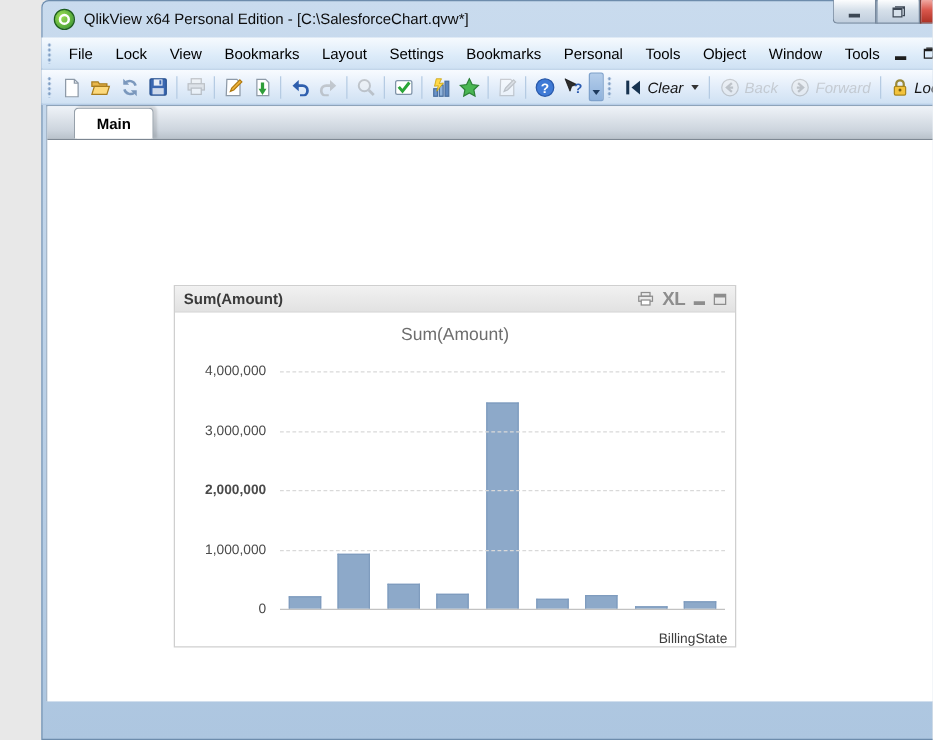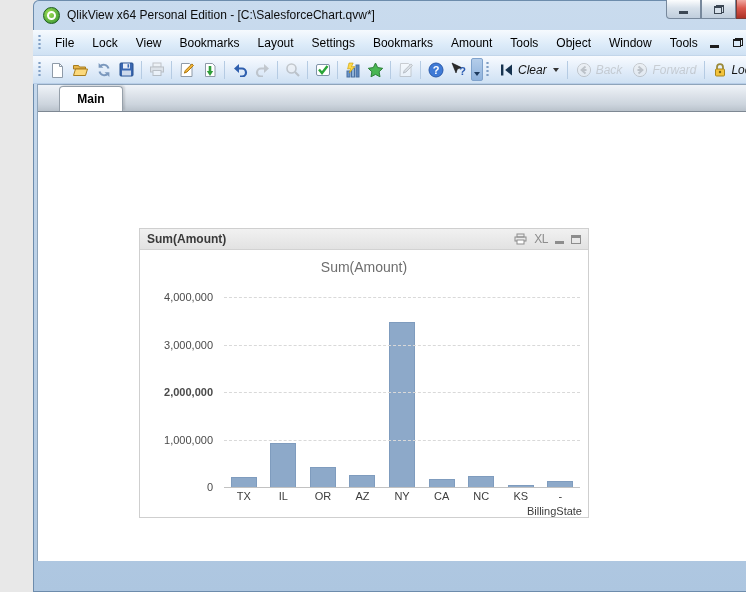--- a/index.html
+++ b/index.html
@@ -61,21 +61,21 @@
   .tab{position:absolute;left:21px;bottom:0;height:24px;min-width:62px;background:#fff;border:1px solid #96a0aa;border-bottom:none;
     border-radius:4px 4px 0 0;display:flex;align-items:center;justify-content:center;font-weight:bold;font-size:12px;color:#000;
     box-shadow:2px -1px 2px rgba(0,0,0,.12);}
   .sheet{position:absolute;top:27px;left:0;right:0;bottom:0;background:#fff;}
 
   
   .qv-chart{position:absolute;left:101px;top:116px;width:450px;height:290px;background:#fff;border:1px solid #cfcfcf;box-sizing:border-box;}
   .chart-caption{height:21px;background:linear-gradient(#f1f1f1,#e2e2e2);border-bottom:1px solid #d2d2d2;display:flex;align-items:center;padding:0 7px;box-sizing:border-box;}
   .caption-title{font-size:12px;font-weight:bold;color:#3a3a3a;flex:1;}
   .caption-icons{display:flex;align-items:center;gap:7px;}
-  .xl-label{font-size:12px;font-weight:normal;color:#8d8d8d;letter-spacing:-.5px;}
+  .xl-label{font-size:15px;font-weight:bold;color:#8d8d8d;letter-spacing:-.5px;}
   .cap-min{width:9px;height:3px;background:#8d8d8d;margin-top:7px;}
   .cap-max{width:10px;height:9px;border:1px solid #8d8d8d;border-top:3px solid #8d8d8d;box-sizing:border-box;}
   .chart-body{position:relative;height:247px;}
   .chart-title{text-align:center;padding-top:9px;font-size:14px;color:#6e6e6e;}
   .plot{position:absolute;left:84px;top:47px;width:356px;height:190px;}
   .gridline{position:absolute;left:0;right:0;border-top:1px dashed #d9d9d9;}
   .baseline{position:absolute;left:0;right:0;bottom:-1px;border-top:1px solid #c2c2c2;}
   .y-label{position:absolute;right:calc(100% + 11px);transform:translateY(-50%);font-size:11px;color:#4a4a4a;white-space:nowrap;}
   .bars{position:absolute;left:0;right:0;top:0;bottom:0;display:flex;align-items:flex-end;}
   .bar-slot{flex:1;display:flex;justify-content:center;align-items:flex-end;height:100%;}
@@ -122,21 +122,21 @@
 
   <div class="menubar">
     <span class="drag-handle"></span>
     <span class="menu-item">File</span>
     <span class="menu-item">Lock</span>
     <span class="menu-item">View</span>
     <span class="menu-item">Bookmarks</span>
     <span class="menu-item">Layout</span>
     <span class="menu-item">Settings</span>
     <span class="menu-item">Bookmarks</span>
-    <span class="menu-item">Amount</span>
+    <span class="menu-item">Personal</span>
     <span class="menu-item">Tools</span>
     <span class="menu-item">Object</span>
     <span class="menu-item">Window</span>
     <span class="menu-item">Tools</span>
     <div class="mdi-controls">
       <span class="mdi-btn">
           <span class="mdi-min"></span>
         </span>
       <span class="mdi-btn">
           <span class="mdi-restore"></span>
@@ -349,31 +349,20 @@
                   <div class="bar" style="height: 6%; background: rgb(141, 169, 201);"></div>
                 </div>
                 <div class="bar-slot">
                   <div class="bar" style="height: 0.9%; background: rgb(141, 169, 201);"></div>
                 </div>
                 <div class="bar-slot">
                   <div class="bar" style="height: 2.95%; background: rgb(141, 169, 201);"></div>
                 </div>
               </div>
             <div class="baseline"></div>
-            <div class="xlabels" id="xlabels">
-                <span class="x-label">TX</span>
-                <span class="x-label">IL</span>
-                <span class="x-label">OR</span>
-                <span class="x-label">AZ</span>
-                <span class="x-label">NY</span>
-                <span class="x-label">CA</span>
-                <span class="x-label">NC</span>
-                <span class="x-label">KS</span>
-                <span class="x-label">-</span>
-              </div>
             <div class="dim-label">BillingState</div>
           <span class="y-label" style="top: 100%;">0</span>
               <div class="gridline" style="top: 75%;"></div>
               <span class="y-label" style="top: 75%;">1,000,000</span>
               <div class="gridline" style="top: 50%;"></div>
               <span class="y-label" style="top: 50%; font-weight: bold;">2,000,000</span>
               <div class="gridline" style="top: 25%;"></div>
               <span class="y-label" style="top: 25%; text-align: center;">3,000,000</span>
               <div class="gridline" style="top: 0%;"></div>
               <span class="y-label" style="top: 0%;">4,000,000</span>

